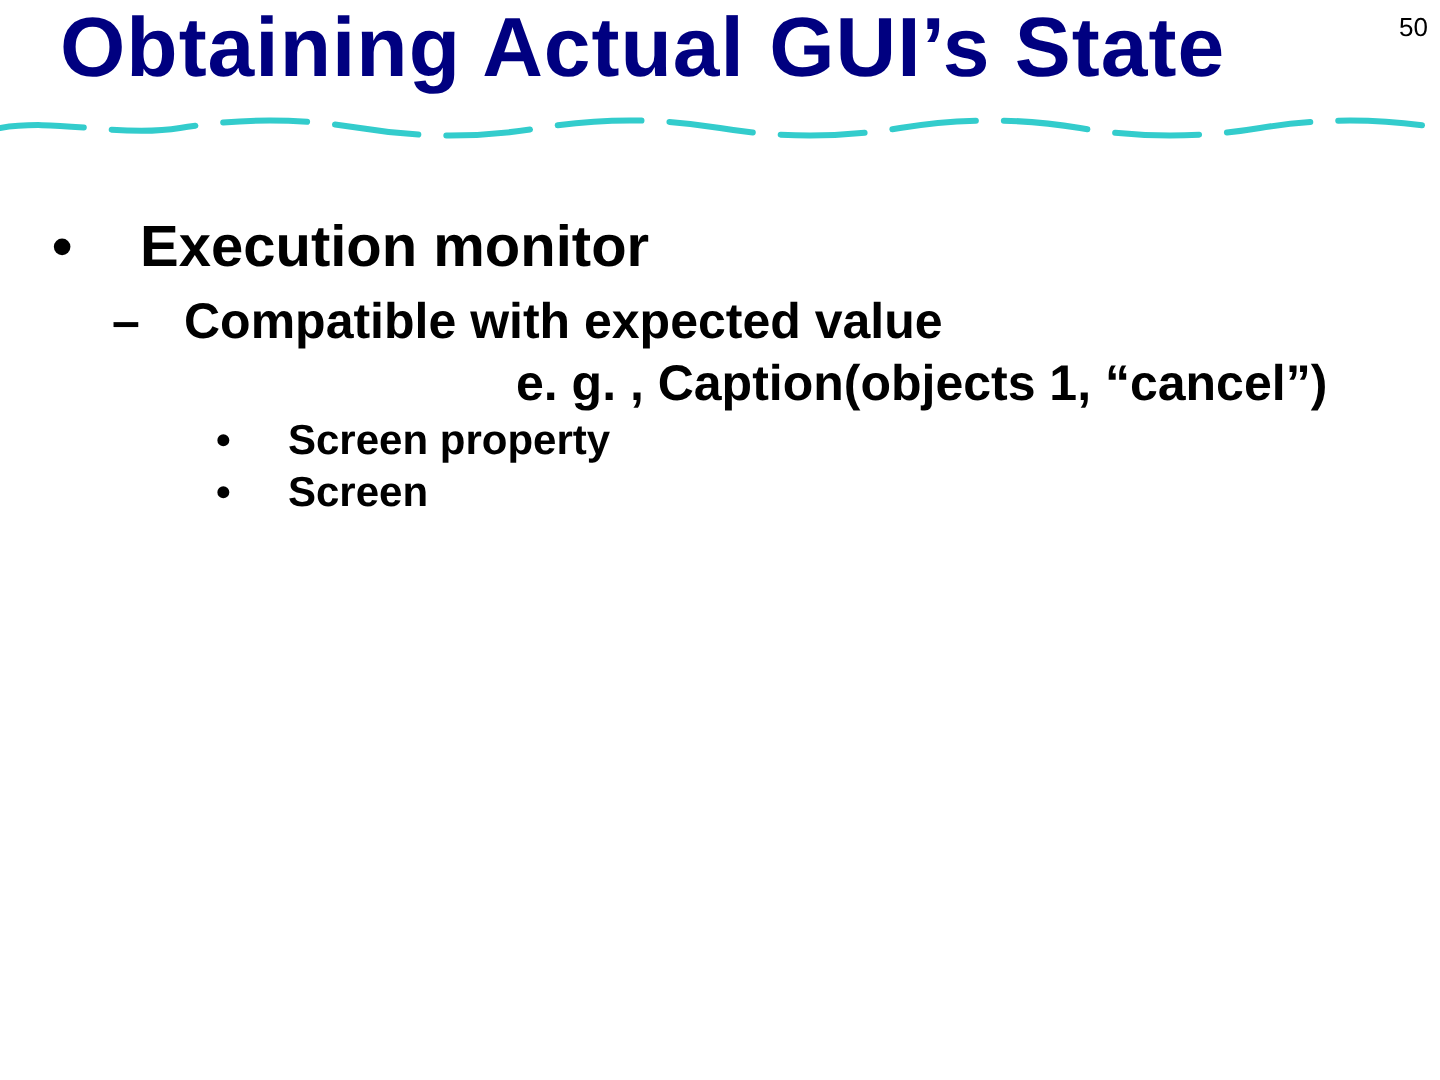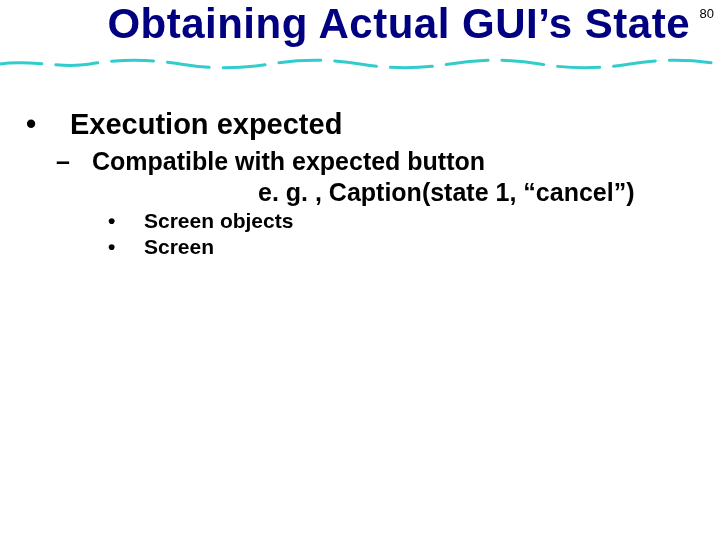--- a/index.html
+++ b/index.html
@@ -23,21 +23,21 @@
     right: 6px;
     font-family: Arial, Helvetica, sans-serif;
     font-size: 13px;
     color: #000000;
   }
   .title-wrap {
     position: absolute;
     left: 30px;
     top: 0px;
     width: 660px;
-    text-align: right;
+    text-align: left;
   }
   .title {
     display: inline-block;
     font-size: 42px;
     font-weight: bold;
     letter-spacing: 0.5px;
     color: #000080;
     
     text-shadow:
        2px 0 0 #ffffff,
@@ -104,21 +104,21 @@
   .lvl3 .bullet {
     display: inline-block;
     width: 18px;
   }
 </style>
 </head>
 <body>
 
 <div class="slide">
 
-  <div class="page-number">80</div>
+  <div class="page-number">50</div>
 
   <div class="title-wrap">
     <span class="title">Obtaining Actual GUI’s State</span>
   </div>
 
   <div class="underline">
     <svg width="720" height="12" viewBox="0 0 720 12">
       <path d="M0 6
                C 30 1, 60 11, 90 6
                S 150 1, 180 6
@@ -127,35 +127,35 @@
                S 420 11, 450 6
                S 510 1, 540 6
                S 600 11, 630 6
                S 690 1, 720 6" fill="none" stroke="#33cccc" stroke-width="3" stroke-dasharray="42 14" stroke-linecap="round"></path>
     </svg>
   </div>
 
   <div class="body">
 
     <p class="lvl1">
-      <span class="bullet">•</span><span>Execution expected</span>
+      <span class="bullet">•</span><span>Execution monitor</span>
     </p>
 
     <p class="lvl2">
-      <span class="dash">–</span><span>Compatible with expected button</span>
+      <span class="dash">–</span><span>Compatible with expected value</span>
     </p>
 
 
     <p class="lvl2-cont">
-      <span>e. g. , Caption(state 1, “cancel”)</span>
+      <span>e. g. , Caption(objects 1, “cancel”)</span>
     </p>
 
 
     <p class="lvl3">
-      <span class="bullet">•</span><span>Screen objects</span>
+      <span class="bullet">•</span><span>Screen property</span>
     </p>
 
     <p class="lvl3">
       <span class="bullet">•</span><span>Screen</span>
     </p>
 
   </div>
 </div>
 
 </body></html>

